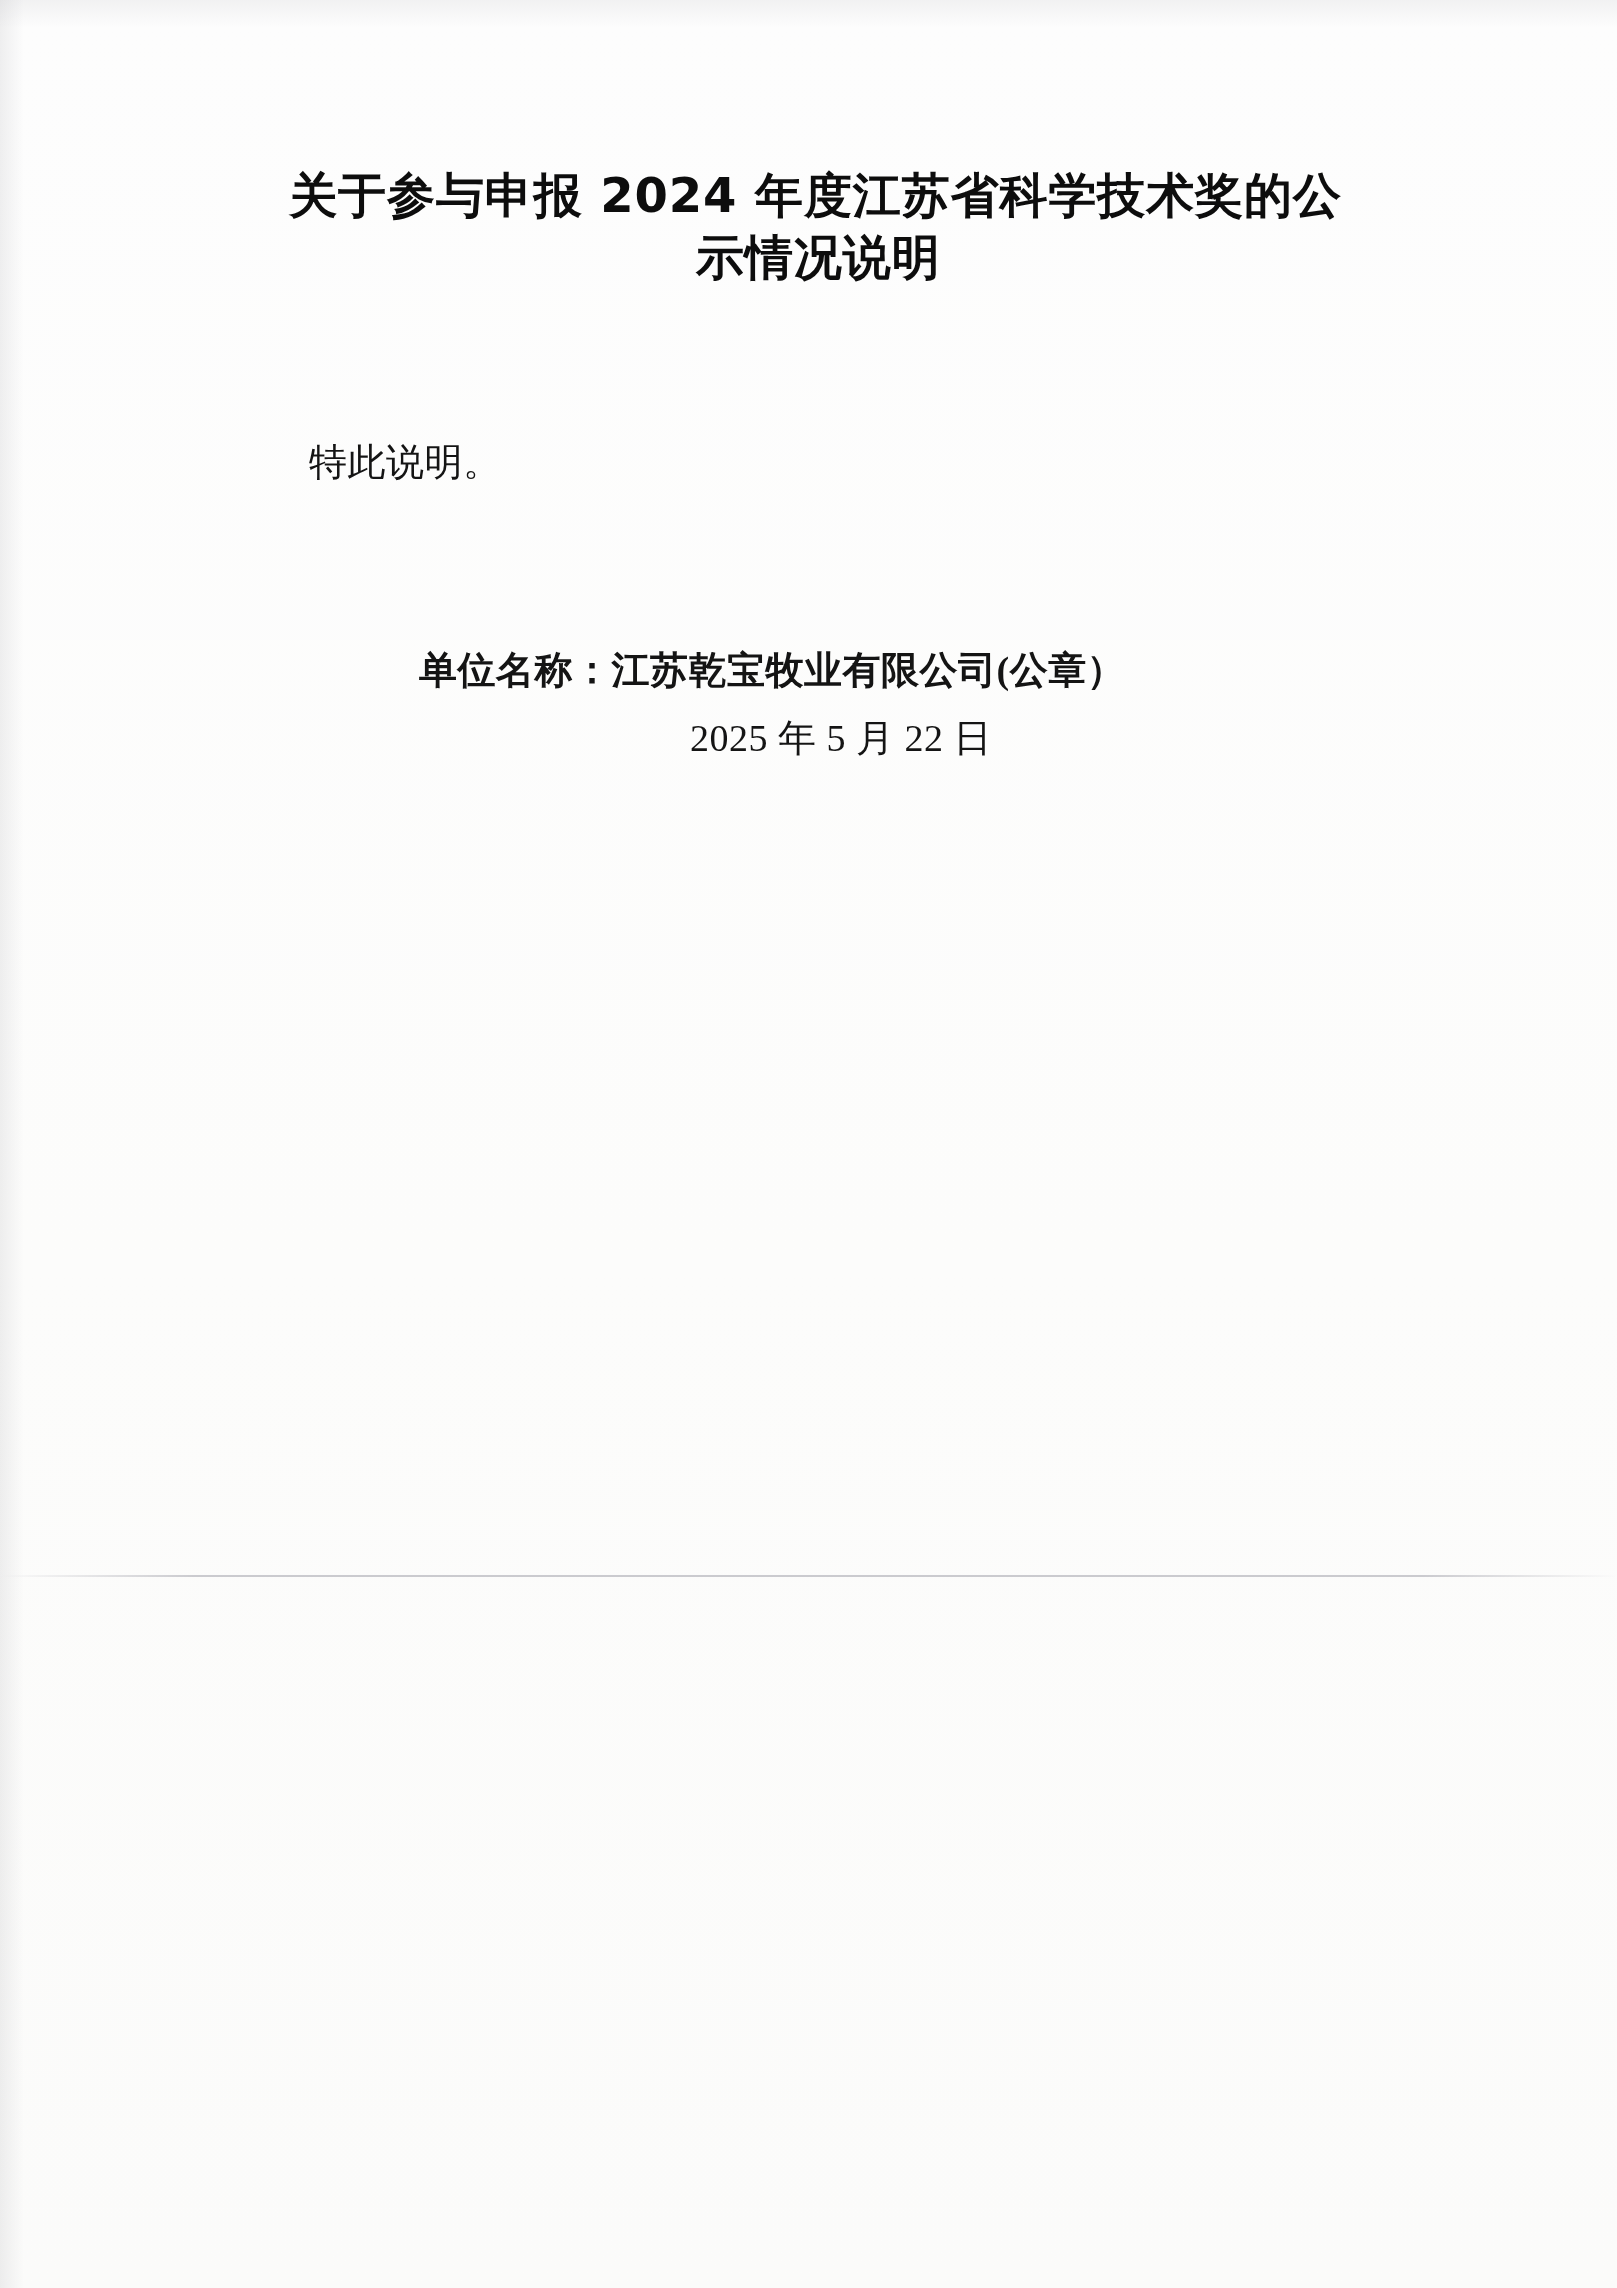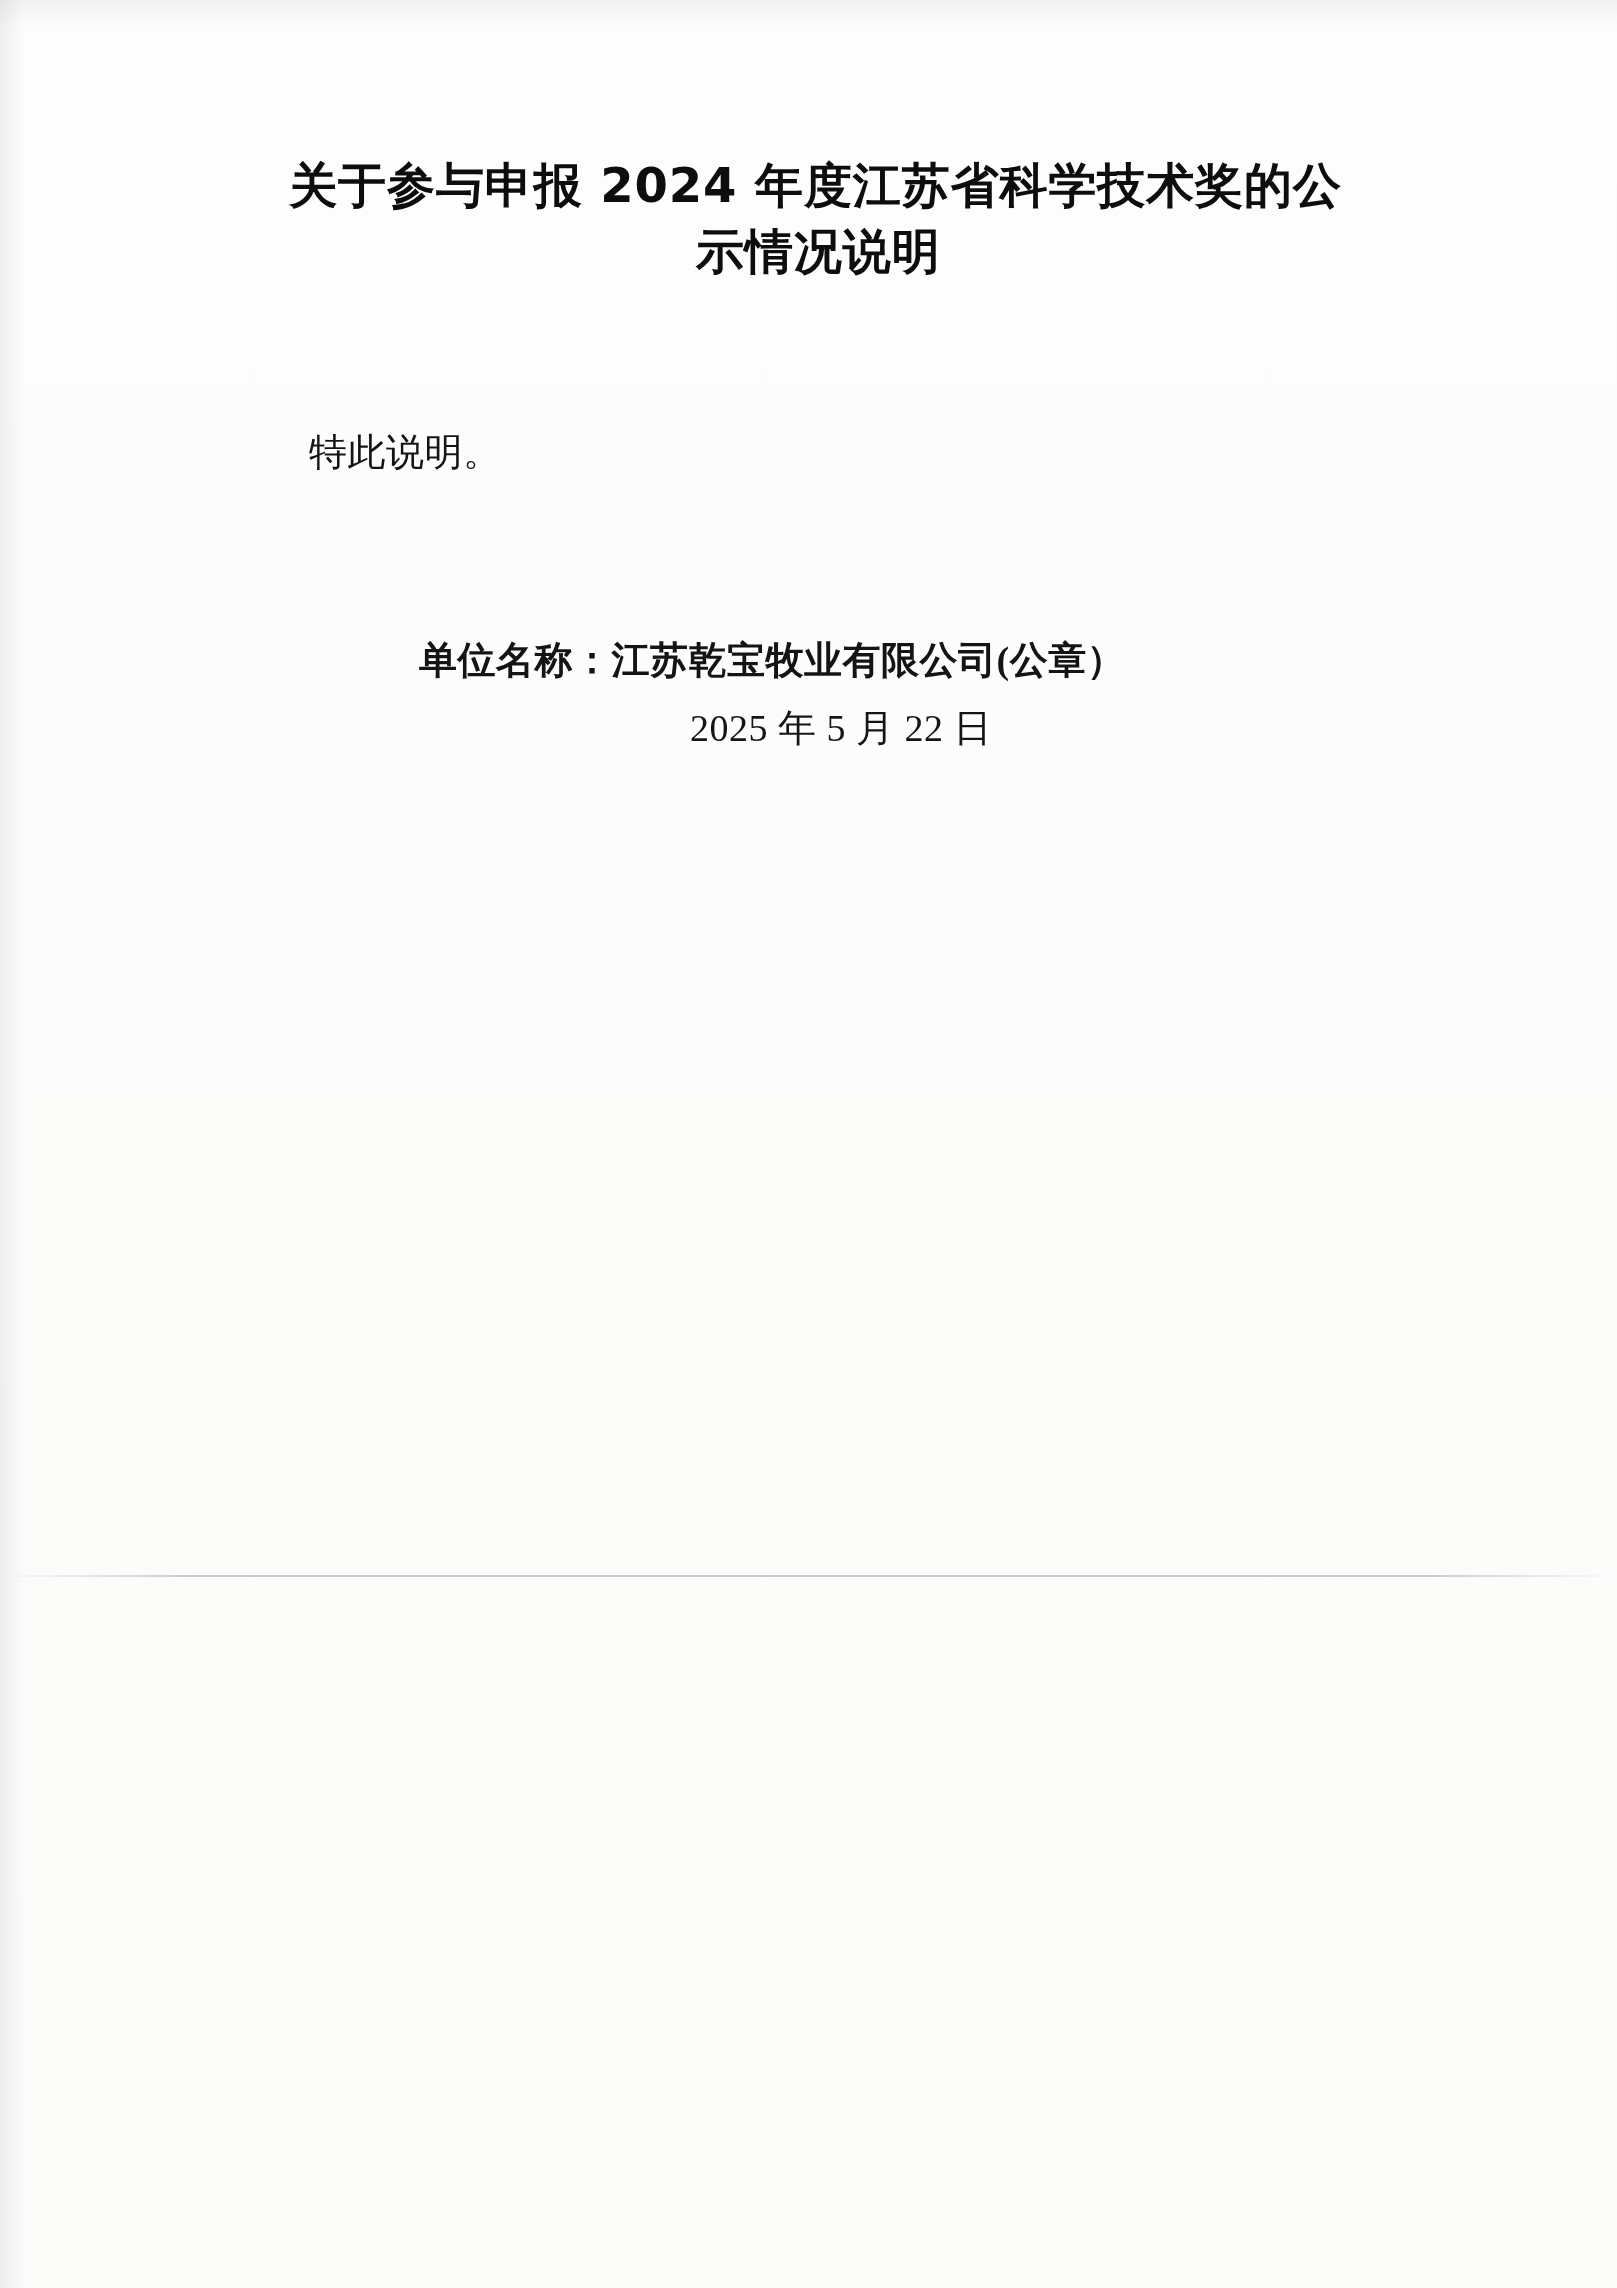--- a/index.html
+++ b/index.html
@@ -41,41 +41,42 @@
     left: 0; right: 0;
     top: 1575px;
     height: 1.9px;
     background: linear-gradient(90deg, rgba(200,200,205,0) 0%, rgba(186,186,192,0.75) 12%, rgba(186,186,192,0.75) 88%, rgba(200,200,205,0) 100%);
     pointer-events: none;
   }
 
   .content {
     position: absolute;
     left: 233px;
-    top: 3px;
+    top: 13px;
     width: 1165px;
   }
 
   .doc-title {
     margin: 0;
     padding-top: 149px;
     text-align: center;
     font-family: "DejaVu Sans", "Liberation Sans", sans-serif;
     font-weight: 700;
     font-size: 48px;
     line-height: 1.38;
     letter-spacing: 0.9px;
     color: #0d0d0d;
   }
   .title-line {
     display: block;
   }
   .title-line.second {
     
     padding-left: 5.6px;
+    font-family: Liberation Mono, monospace;
   }
 
   .body-block {
     margin-top: 136px;
   }
 
   .para {
     font-size: 38px;
     line-height: 1.72;
     text-align: justify;

